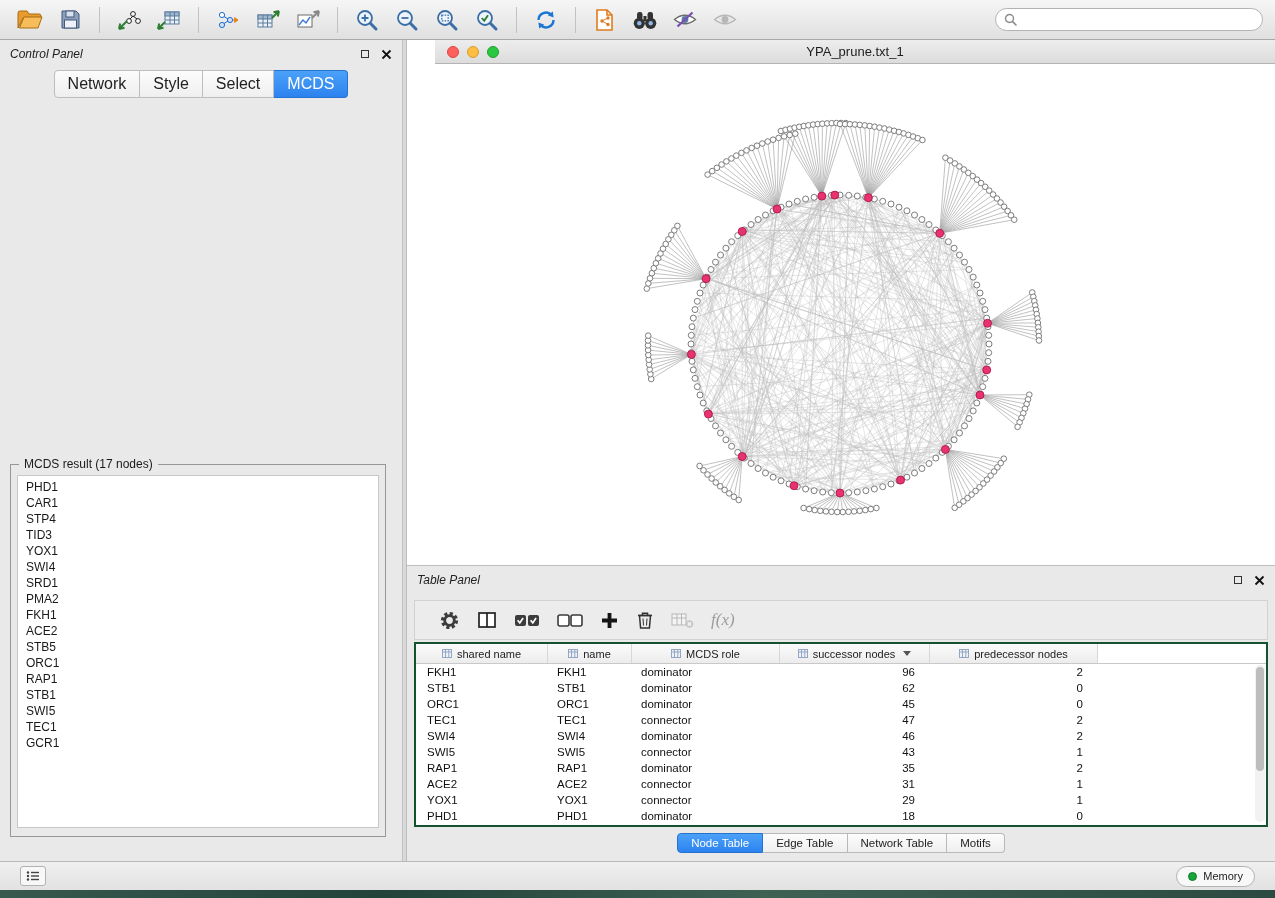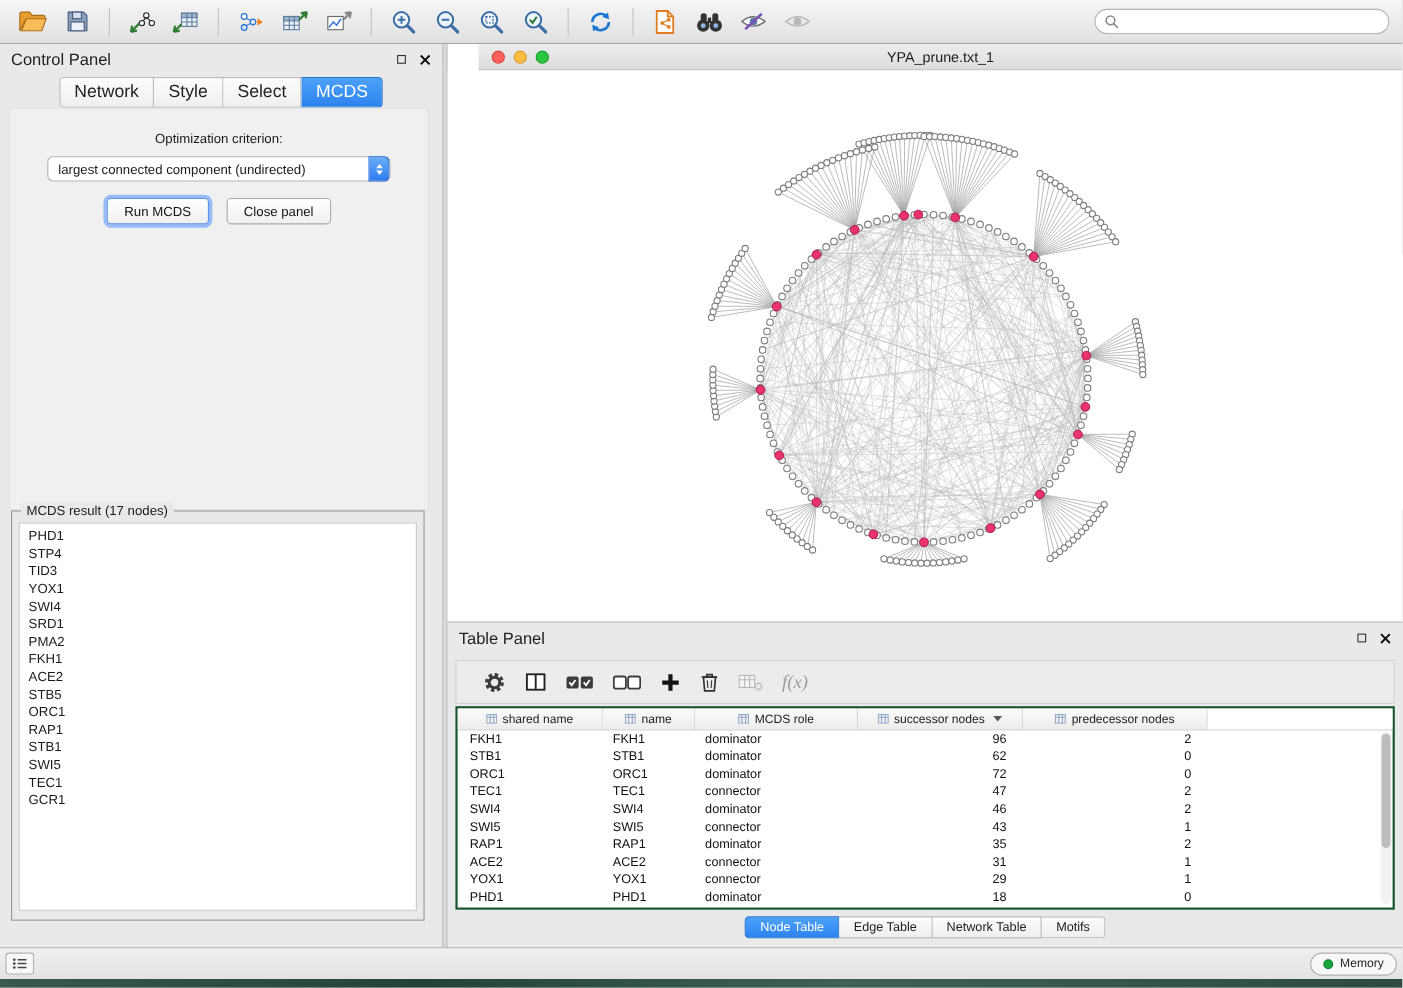--- a/index.html
+++ b/index.html
@@ -10,21 +10,21 @@
   
   .toolbar{position:absolute;left:0;top:0;right:0;height:40px;background:linear-gradient(#f6f6f6,#e0e0e0);border-bottom:1px solid #a8a8a8;display:flex;align-items:center;padding:0 12px;gap:4px;}
   .tbtn{width:36px;height:30px;display:flex;align-items:center;justify-content:center;border-radius:4px;}
   .tsep{width:1px;height:26px;background:#c2c2c2;margin:0 7px;flex:none;}
   .search-wrap{margin-left:auto;width:268px;height:23px;background:#fff;border:1px solid #b3b3b3;border-radius:12px;display:flex;align-items:center;padding:0 8px;gap:5px;}
   .search-wrap input{border:none;outline:none;flex:1;font-size:12px;font-family:"Liberation Sans",sans-serif;background:transparent;}
 
   
   .control-panel{position:absolute;left:0;top:40px;width:402px;bottom:37px;background:#e9e9e9;}
   .vsplit{position:absolute;left:402px;width:5px;top:40px;bottom:37px;background:#d9d9d9;border-left:1px solid #c2c2c2;border-right:1px solid #bdbdbd;}
-  .panel-header{height:28px;display:flex;align-items:center;padding:0 10px;font-size:15px;color:#222;}
+  .panel-header{height:28px;display:flex;align-items:center;padding:0 10px;font-size:12px;color:#222;font-style:italic;}
   .win-icons{margin-left:auto;display:flex;align-items:center;gap:12px;}
   .float-ico{width:8px;height:8px;border:1.4px solid #333;display:inline-block;}
   .cp-tabs{display:flex;justify-content:center;gap:0;margin-top:2px;}
   .ctab{font-size:16px;padding:4px 13px;border:1px solid #bdbdbd;background:linear-gradient(#fcfcfc,#efefef);color:#222;cursor:default;}
   .ctab+.ctab{border-left:none;}
   .ctab:first-child{border-radius:4px 0 0 4px;}
   .ctab:last-child{border-radius:0 4px 4px 0;}
   .ctab.active{background:linear-gradient(#4ba1f8,#2d83ef);color:#fff;border-color:#2673cf;}
   .cp-upper{position:absolute;top:58px;left:8px;right:12px;height:366px;background:#f0f0f0;border:1px solid #e2e2e2;}
   .opt-label{text-align:center;margin-top:20px;font-size:12px;}
@@ -71,21 +71,21 @@
   .vscroll{position:absolute;right:1px;top:21px;bottom:3px;width:10px;background:#f2f2f2;border-radius:5px;}
   .vthumb{position:absolute;top:2px;left:1px;width:8px;height:104px;background:#bdbdbd;border-radius:4px;}
   .bottom-tabs{position:absolute;bottom:8px;left:0;right:0;display:flex;justify-content:center;}
   .btab{font-size:11.5px;padding:3px 13px;border:1px solid #b9b9b9;background:linear-gradient(#fcfcfc,#efefef);color:#222;}
   .btab+.btab{border-left:none;}
   .btab:first-child{border-radius:4px 0 0 4px;}
   .btab:last-child{border-radius:0 4px 4px 0;}
   .btab.active{background:linear-gradient(#4ba1f8,#2d83ef);color:#fff;border-color:#2673cf;}
 
   
-  .status-bar{position:absolute;left:0;right:0;bottom:8px;height:29px;background:linear-gradient(#f0f0f0,#e2e2e2);border-top:1px solid #b9b9b9;display:flex;align-items:center;padding:0 5px;}
+  .status-bar{position:absolute;left:0;right:0;bottom:8px;height:29px;background:linear-gradient(#f0f0f0,#e2e2e2);border-top:1px solid #b9b9b9;display:flex;align-items:center;padding:0 20px;}
   .list-btn{width:26px;height:20px;border:1px solid #b2b2b2;border-radius:3px;background:#f8f8f8;display:flex;align-items:center;justify-content:center;}
   .memory-btn{margin-left:auto;height:21px;border:1px solid #b2b2b2;border-radius:11px;background:#f8f8f8;display:flex;align-items:center;gap:6px;padding:0 11px;font-size:11px;color:#222;}
   .mem-dot{width:9px;height:9px;border-radius:50%;background:#17a53a;border:1px solid #0e7c2a;}
   .desktop-strip{position:absolute;left:0;right:0;bottom:0;height:8px;background:linear-gradient(90deg,#39584e,#23423a 30%,#3f6154 60%,#2c4a41);}
 </style>
 </head>
 <body>
 
 <div class="toolbar">
   <div class="tbtn">
@@ -239,38 +239,25 @@
           <path d="M1.5 1.5 L9.5 9.5 M9.5 1.5 L1.5 9.5" stroke="#111" stroke-width="1.8"></path>
         </svg>
     </span>
   </div>
   <div class="cp-tabs">
       <div class="ctab">Network</div>
       <div class="ctab">Style</div>
       <div class="ctab">Select</div>
       <div class="ctab active">MCDS</div>
     </div>
-  <div class="cp-upper">
-    <div class="opt-label">Optimization criterion:</div>
-    <div class="dropdown">
-      <span>largest connected component (undirected)</span>
-      <span class="stepper">
-          <span class="arr-up"></span>
-          <span class="arr-dn"></span>
-        </span>
-    </div>
-    <div class="btn-row">
-      <button class="cbtn focused">Run MCDS</button>
-      <button class="cbtn">Close panel</button>
-    </div>
-  </div>
   <div class="result-fieldset">
     <span class="result-legend">MCDS result (17 nodes)</span>
     <div class="result-box">
         <div class="rnode">PHD1</div>
+        <div class="rnode">CAR1</div>
         <div class="rnode">STP4</div>
         <div class="rnode">TID3</div>
         <div class="rnode">YOX1</div>
         <div class="rnode">SWI4</div>
         <div class="rnode">SRD1</div>
         <div class="rnode">PMA2</div>
         <div class="rnode">FKH1</div>
         <div class="rnode">ACE2</div>
         <div class="rnode">STB5</div>
         <div class="rnode">ORC1</div>
@@ -1316,21 +1303,21 @@
           <div class="tcell c1">STB1</div>
           <div class="tcell c2">dominator</div>
           <div class="tcell c3">62</div>
           <div class="tcell c4">0</div>
           <div class="tcell"></div>
         </div>
         <div class="trow">
           <div class="tcell c0">ORC1</div>
           <div class="tcell c1">ORC1</div>
           <div class="tcell c2">dominator</div>
-          <div class="tcell c3">72</div>
+          <div class="tcell c3">45</div>
           <div class="tcell c4">0</div>
           <div class="tcell"></div>
         </div>
         <div class="trow">
           <div class="tcell c0">TEC1</div>
           <div class="tcell c1">TEC1</div>
           <div class="tcell c2">connector</div>
           <div class="tcell c3">47</div>
           <div class="tcell c4">2</div>
           <div class="tcell"></div>

